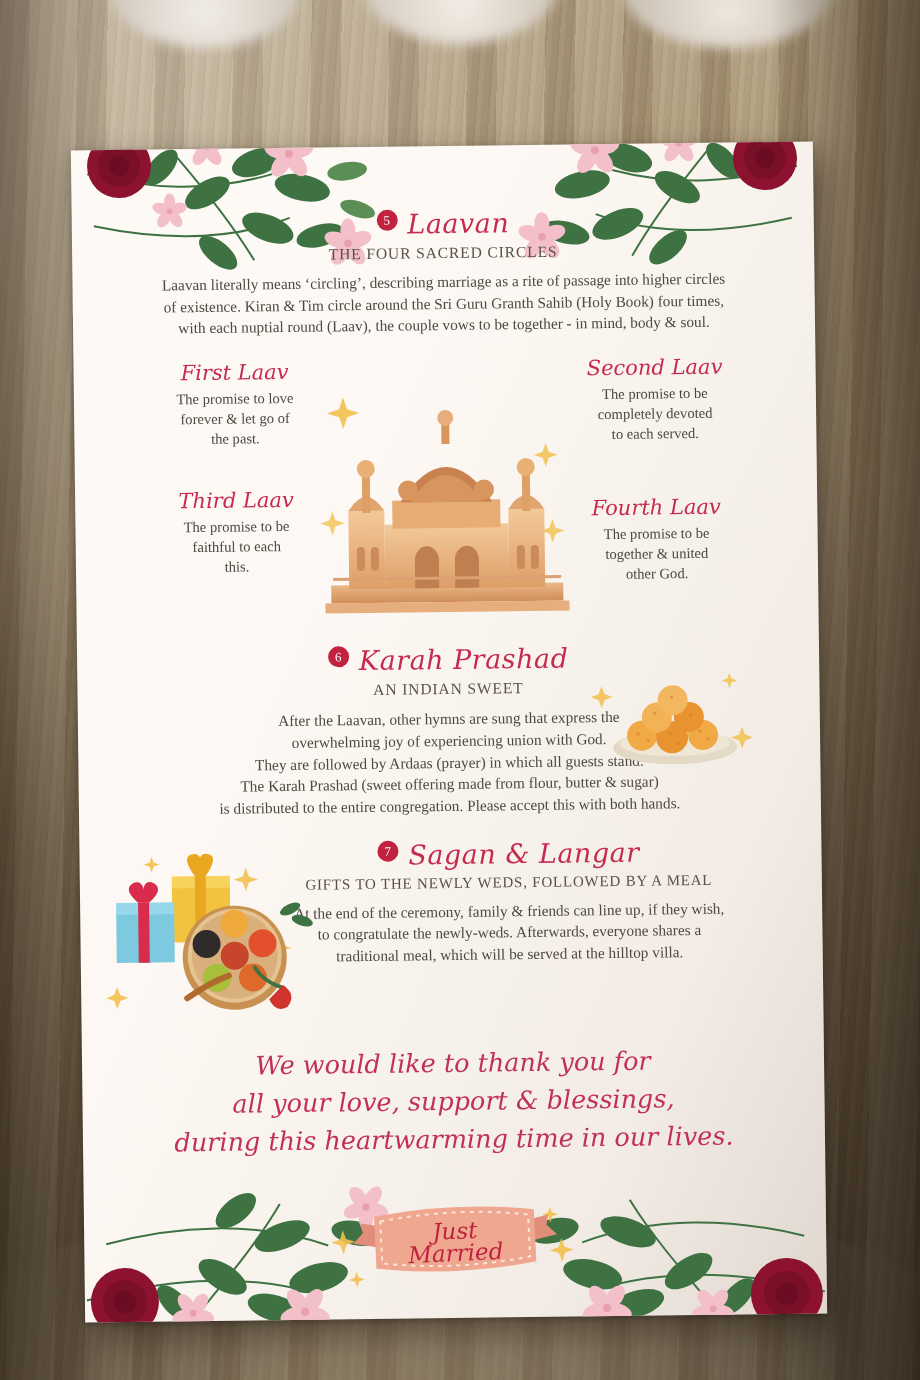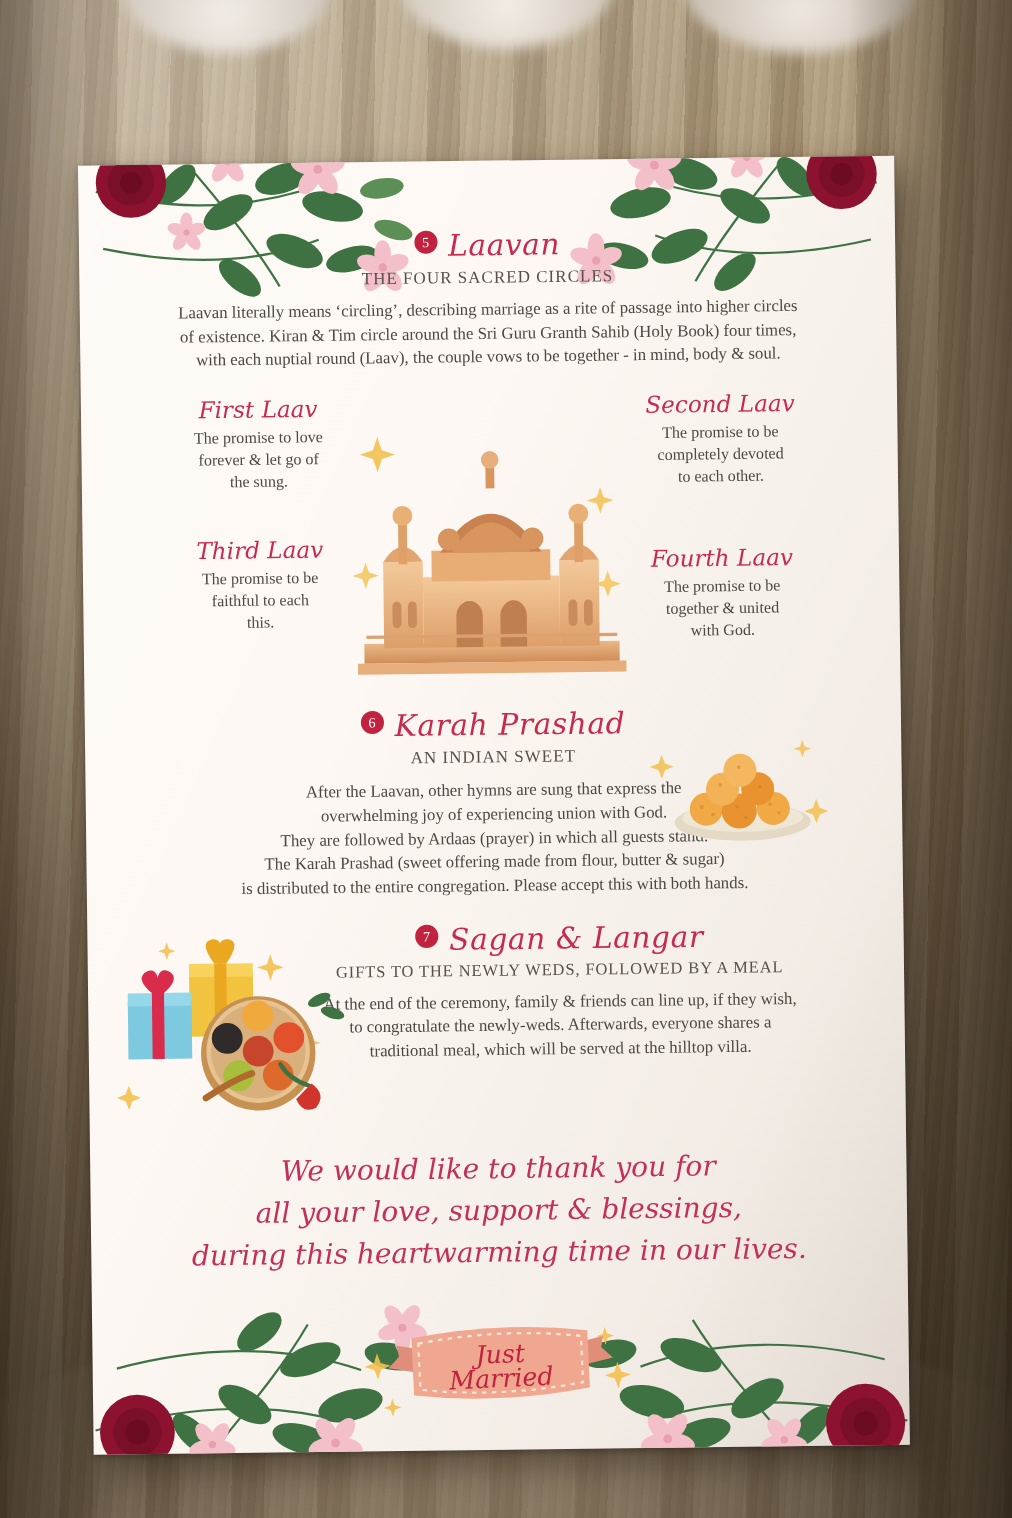--- a/index.html
+++ b/index.html
@@ -487,48 +487,48 @@
               <line x1="36" y1="218" x2="264" y2="218"></line>
             </g>
           </svg>
         </div>
 
         <div class="laav l1">
           <h3>First Laav</h3>
           <p>
             <span>The promise to love</span><br>
             <span>forever &amp; let go of</span><br>
-            <span>the sung.</span>
+            <span>the past.</span>
           </p>
         </div>
 
         <div class="laav l2">
           <h3>Second Laav</h3>
           <p>
             <span>The promise to be</span><br>
             <span>completely devoted</span><br>
-            <span>to each other.</span>
+            <span>to each served.</span>
           </p>
         </div>
 
         <div class="laav l3">
           <h3>Third Laav</h3>
           <p>
             <span>The promise to be</span><br>
             <span>faithful to each</span><br>
             <span>this.</span>
           </p>
         </div>
 
         <div class="laav l4">
           <h3>Fourth Laav</h3>
           <p>
             <span>The promise to be</span><br>
             <span>together &amp; united</span><br>
-            <span>with God.</span>
+            <span>other God.</span>
           </p>
         </div>
       </div>
     </div>
 
     <div class="karah">
       <div>
         <span class="numbadge">6</span><span class="section-title">Karah Prashad</span>
       </div>
       <div class="subtitle">AN INDIAN SWEET</div>

